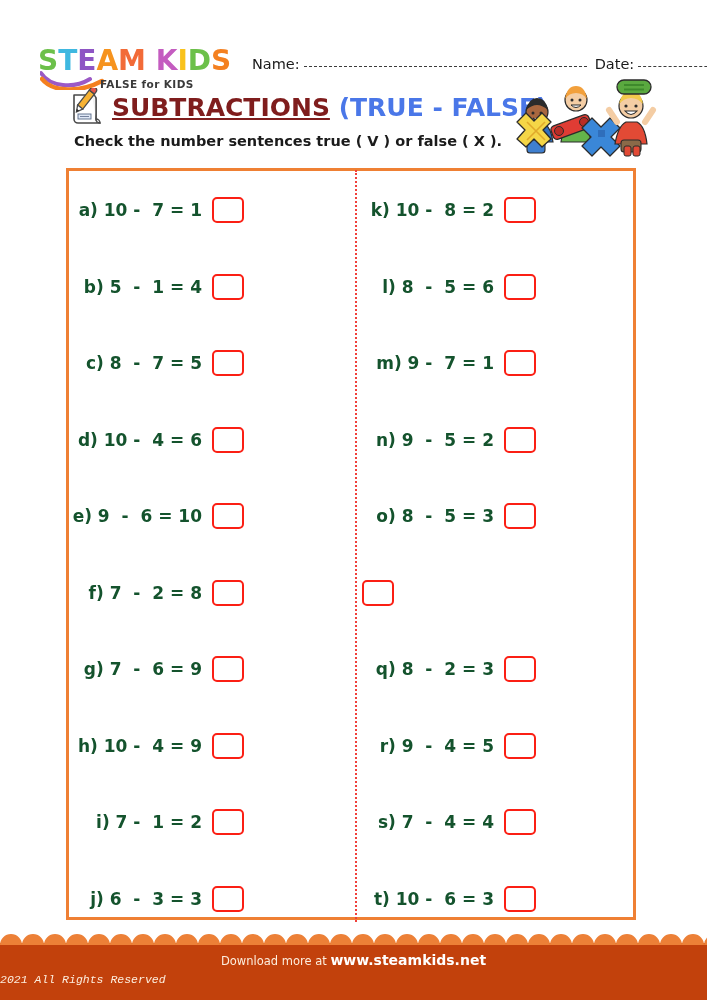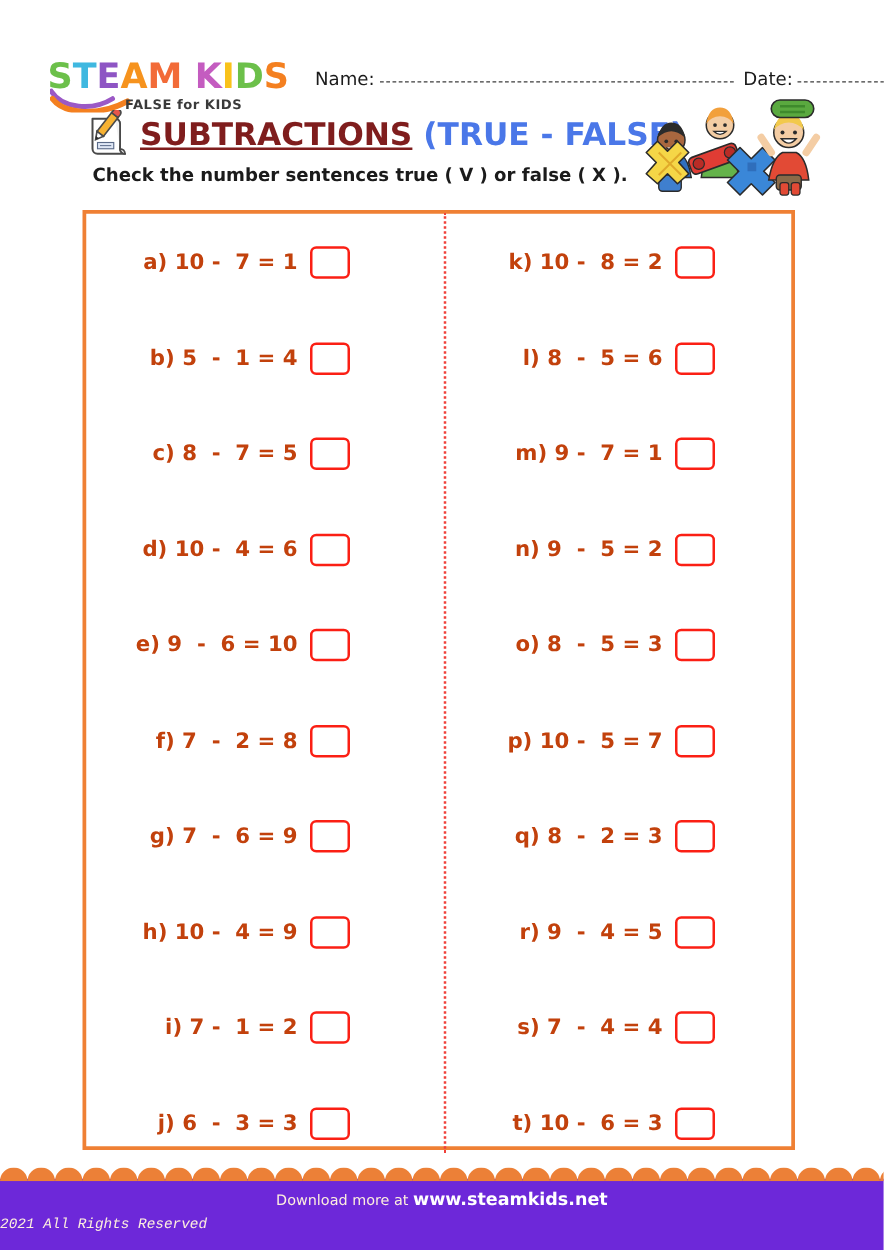--- a/index.html
+++ b/index.html
@@ -81,40 +81,40 @@
   }
   .col-left{left:70px;}
   .col-right{left:362px;}
 
   .prob-row{
     position:relative;height:76.5px;
     display:flex;align-items:center;
   }
   .prob-text{
     font-family:"DejaVu Sans", sans-serif;
-    font-size:17px;font-weight:bold;color:#c2410c;
+    font-size:17px;font-weight:bold;color:#14532d;
     white-space:pre;
     text-align:right;
-    width:178px;
+    width:142px;
     padding-right:10px;
     box-sizing:border-box;
   }
   .checkbox{
     width:32px;height:26px;
     border:2px solid #fb1f14;
     border-radius:5px;
     background:#fff;
     box-sizing:border-box;
     flex:0 0 auto;
   }
 
   
   .footer{
     position:absolute;left:0;bottom:0;width:707px;height:57px;
-    background:#6d28d9;
+    background:#c2410c;
   }
   .scallop{
     position:absolute;left:0;top:-9px;width:707px;height:11px;
     display:block;
   }
   .footer-line1{
     position:absolute;left:0;top:9px;width:707px;text-align:center;
     font-size:11.5px;color:#fdeede;white-space:nowrap;
     font-family:"DejaVu Sans", sans-serif;
   }
@@ -282,21 +282,20 @@
     </div>
     <div class="prob-row">
       <div class="prob-text">n) 9  -  5 = 2</div>
       <div class="checkbox"></div>
     </div>
     <div class="prob-row">
       <div class="prob-text">o) 8  -  5 = 3</div>
       <div class="checkbox"></div>
     </div>
     <div class="prob-row">
-      <div class="prob-text">p) 10 -  5 = 7</div>
       <div class="checkbox"></div>
     </div>
     <div class="prob-row">
       <div class="prob-text">q) 8  -  2 = 3</div>
       <div class="checkbox"></div>
     </div>
     <div class="prob-row">
       <div class="prob-text">r) 9  -  4 = 5</div>
       <div class="checkbox"></div>
     </div>

